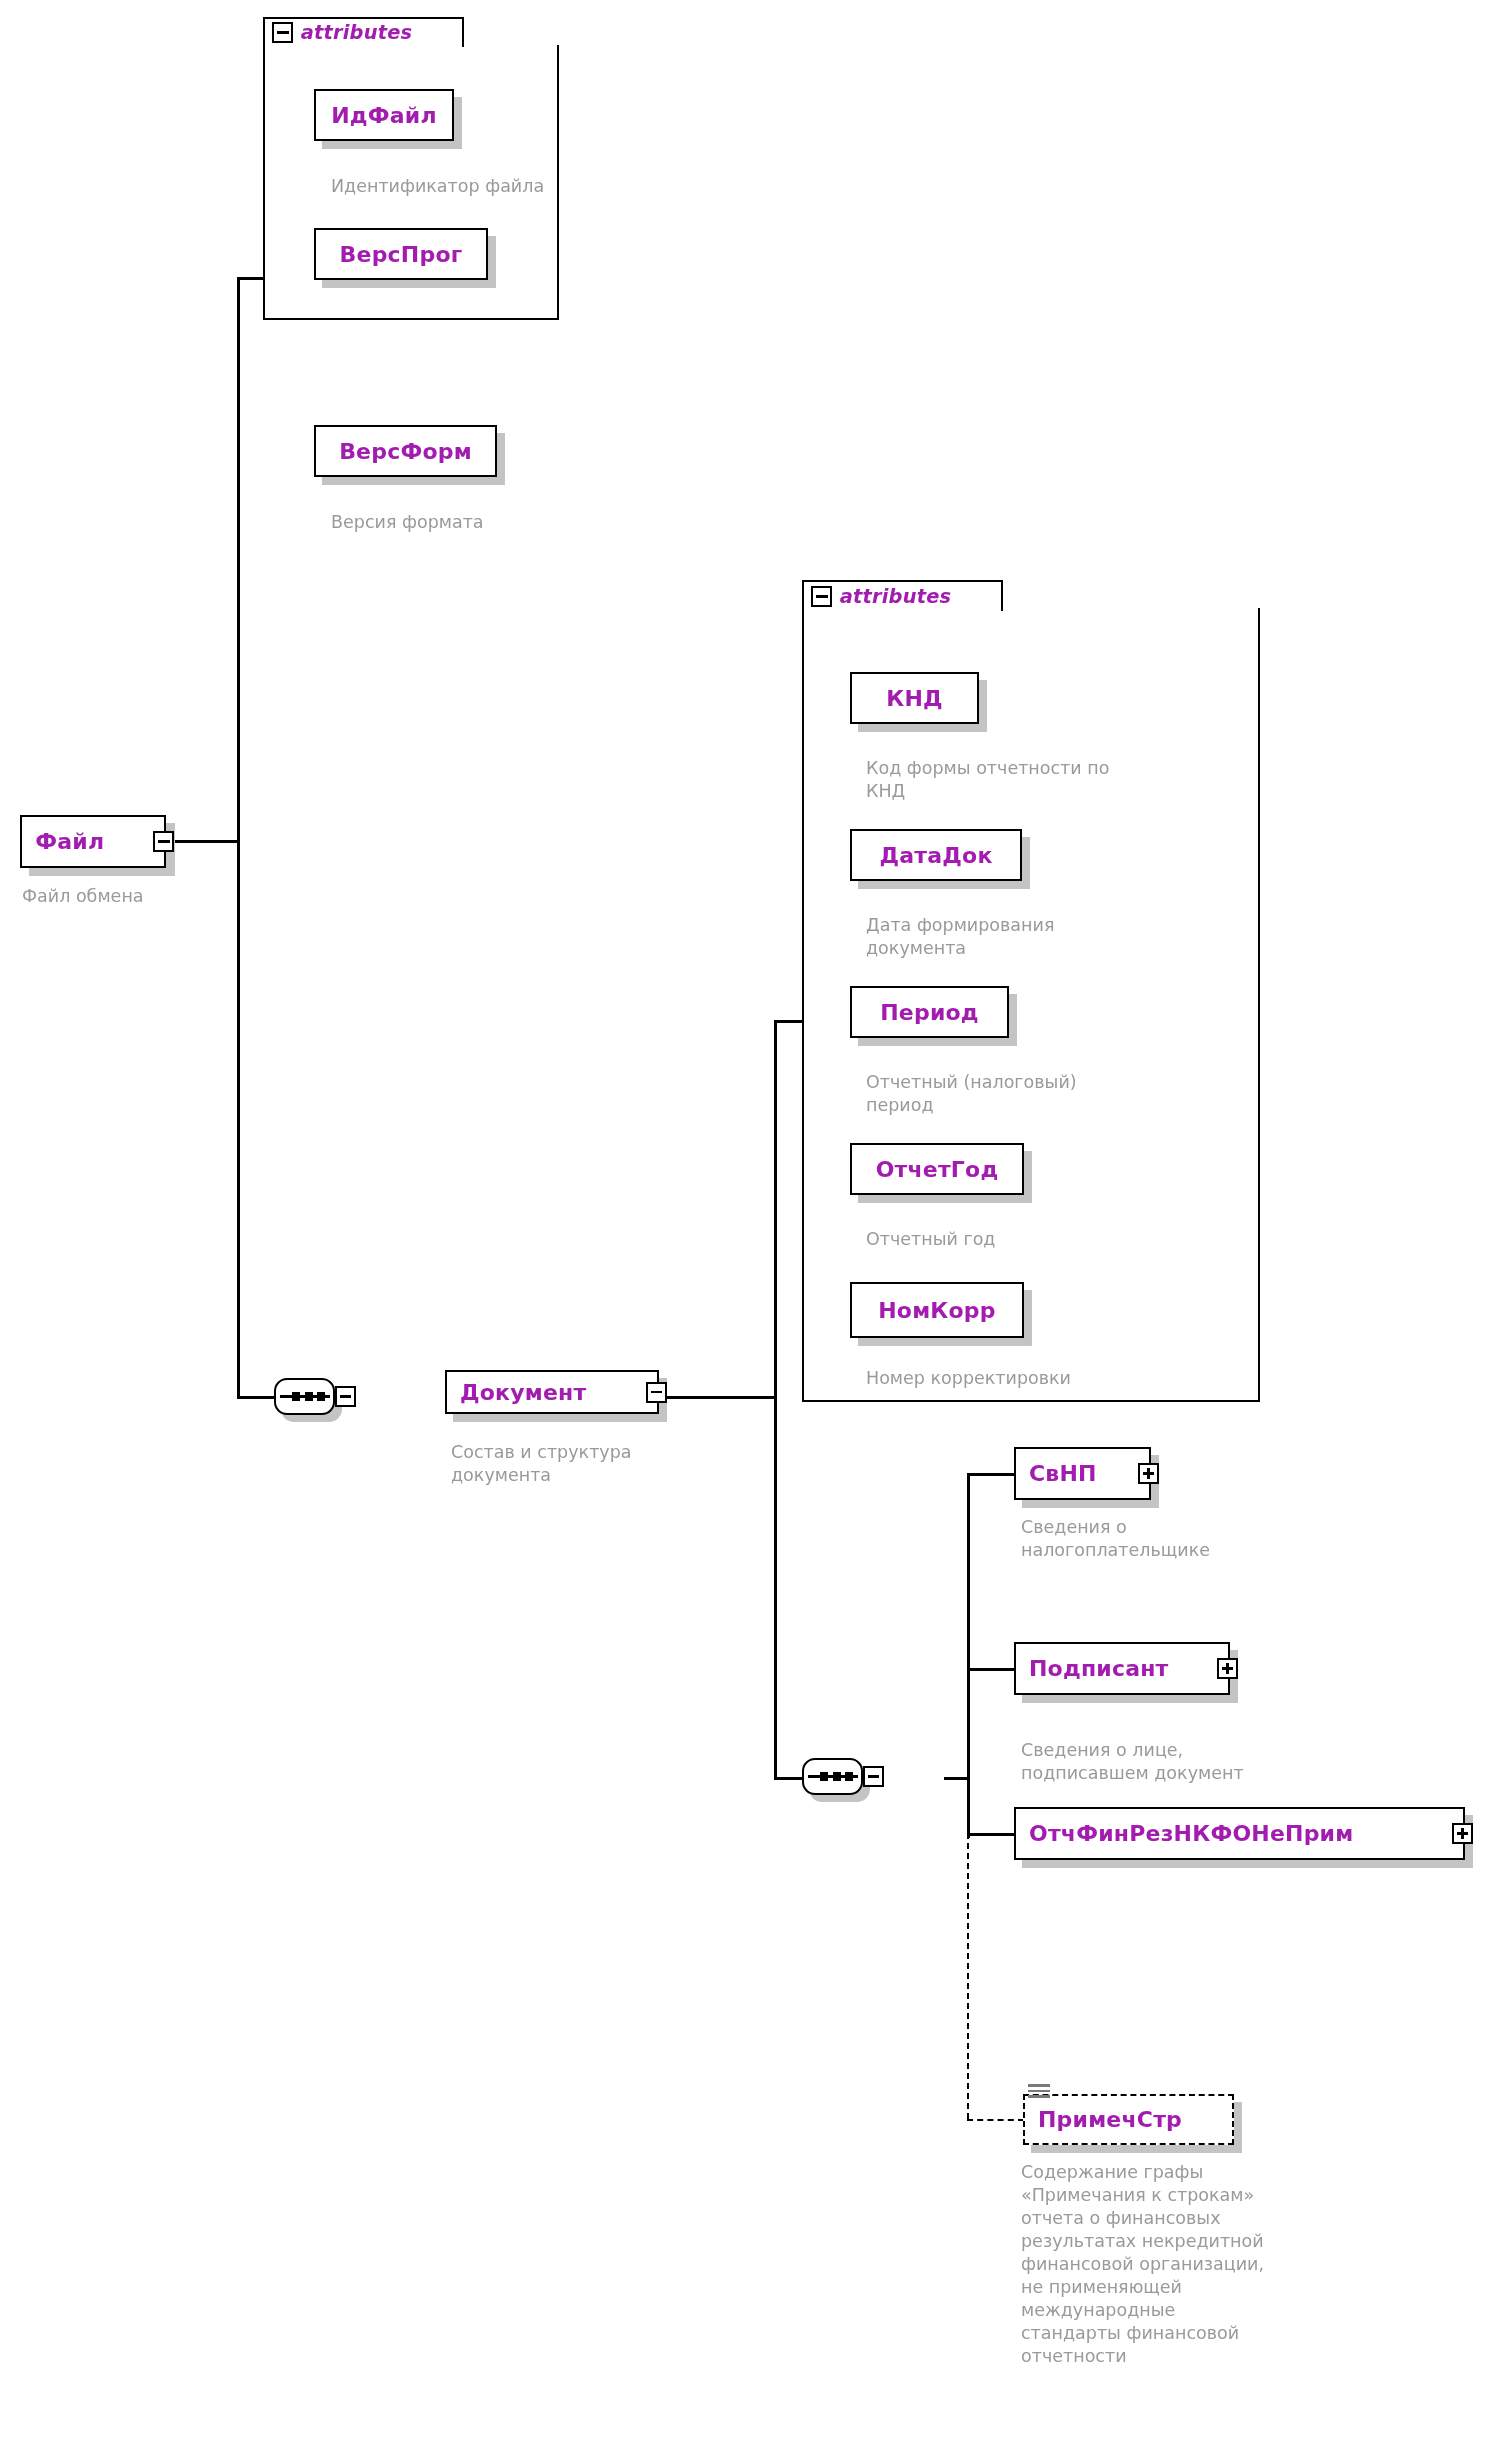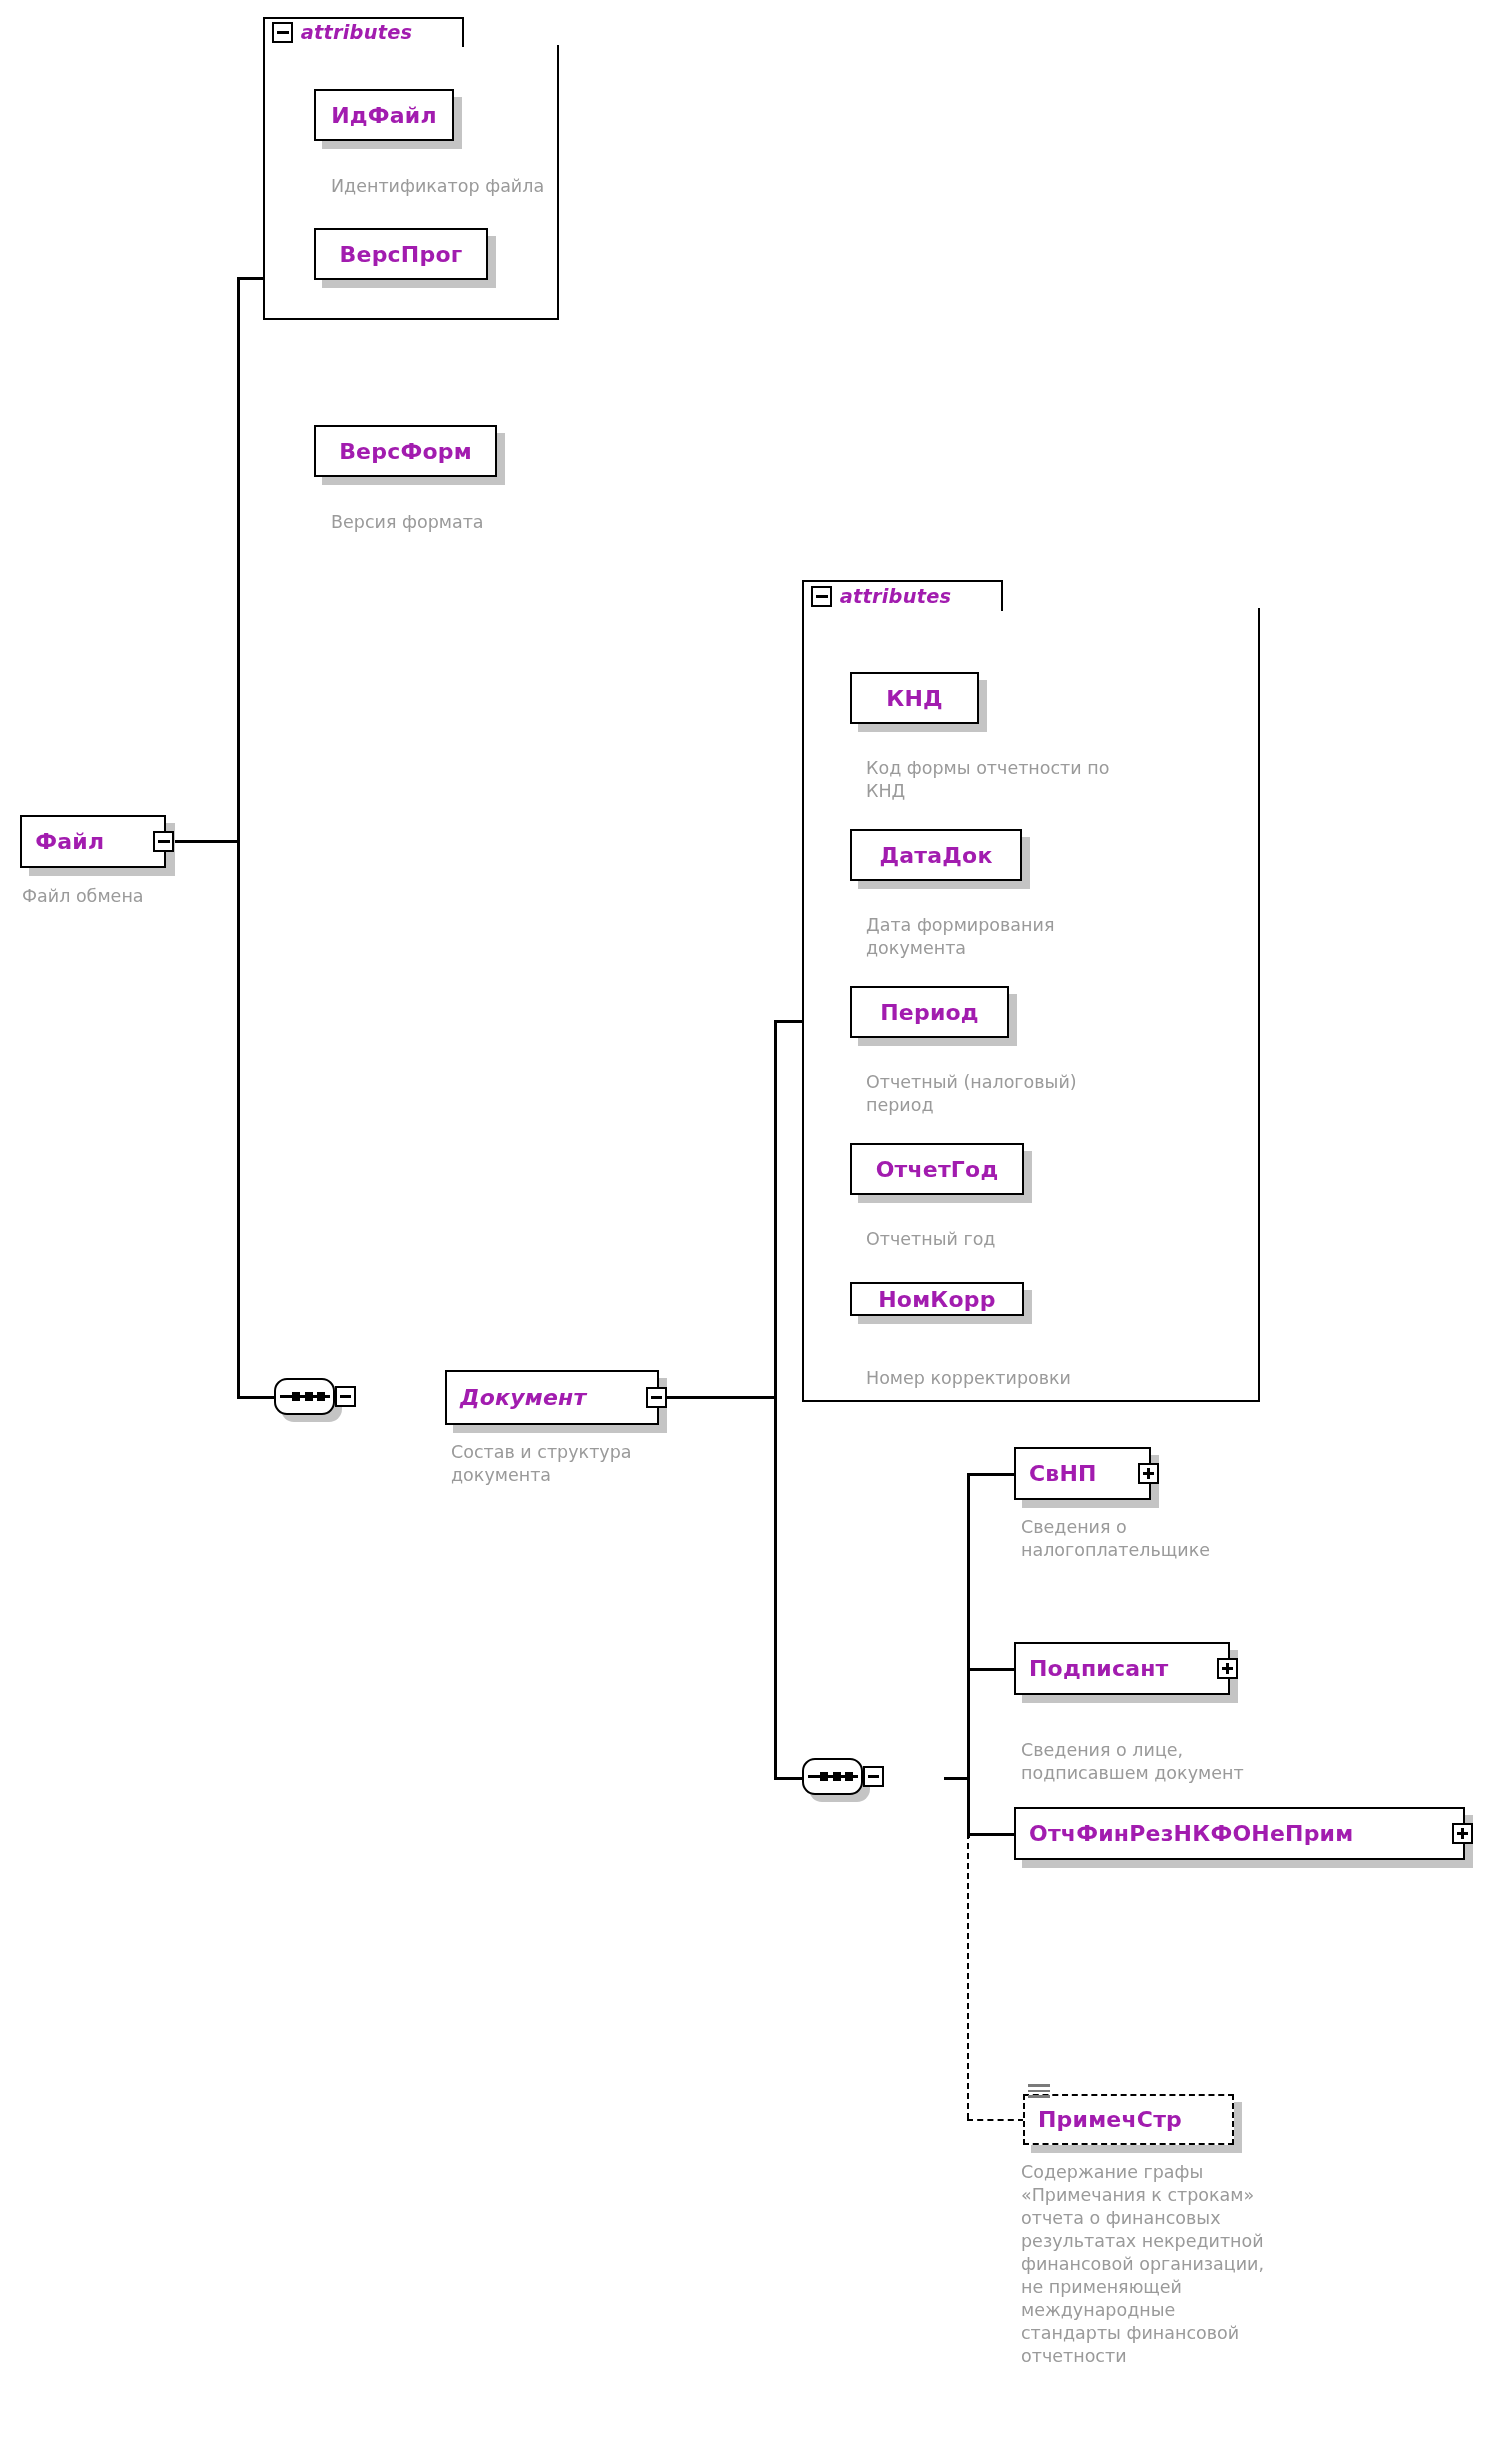--- a/index.html
+++ b/index.html
@@ -352,41 +352,41 @@
 период</div>
 
   <div class="attr-item node" style="left:850px; top:1143px; width:174px; height:52px;">
     <div class="node-shadow"></div>
     <div class="node-body">
       <span class="node-name">ОтчетГод</span>
     </div>
   </div>
   <div class="desc" style="left:866px; top:1228px; width:388px;">Отчетный год</div>
 
-  <div class="attr-item node" style="left:850px; top:1282px; width:174px; height:34px;">
+  <div class="attr-item node" style="left:850px; top:1282px; width:174px; height:56px;">
     <div class="node-shadow"></div>
     <div class="node-body">
       <span class="node-name">НомКорр</span>
     </div>
   </div>
   <div class="desc" style="left:866px; top:1367px; width:388px;">Номер корректировки</div>
 
   <div class="seq" style="left:274px; top:1378px;">
     <div class="seq-shape">
       <div class="seq-shadow"></div>
       <div class="seq-outline"></div>
       <div class="seq-bar"></div>
       <div class="seq-dot" style="left:17.5px;"></div>
       <div class="seq-dot" style="left:30.5px;"></div>
       <div class="seq-dot" style="left:43px;"></div>
     </div>
     <span class="expander"></span>
   </div>
 
-  <div class="node" style="left:445px; top:1370px; width:214px; height:55px;font-style:italic;">
+  <div class="node" style="left:445px; top:1370px; width:214px; height:44px;">
     <div class="node-shadow"></div>
     <div class="node-body">
       <span class="node-name">Документ</span>
       <span class="expander"></span>
     </div>
   </div>
   <div class="desc" style="left:451px; top:1441px; width:296px;">Состав и структура
 документа</div>
 
   <div class="seq" style="left:802px; top:1758px;">

